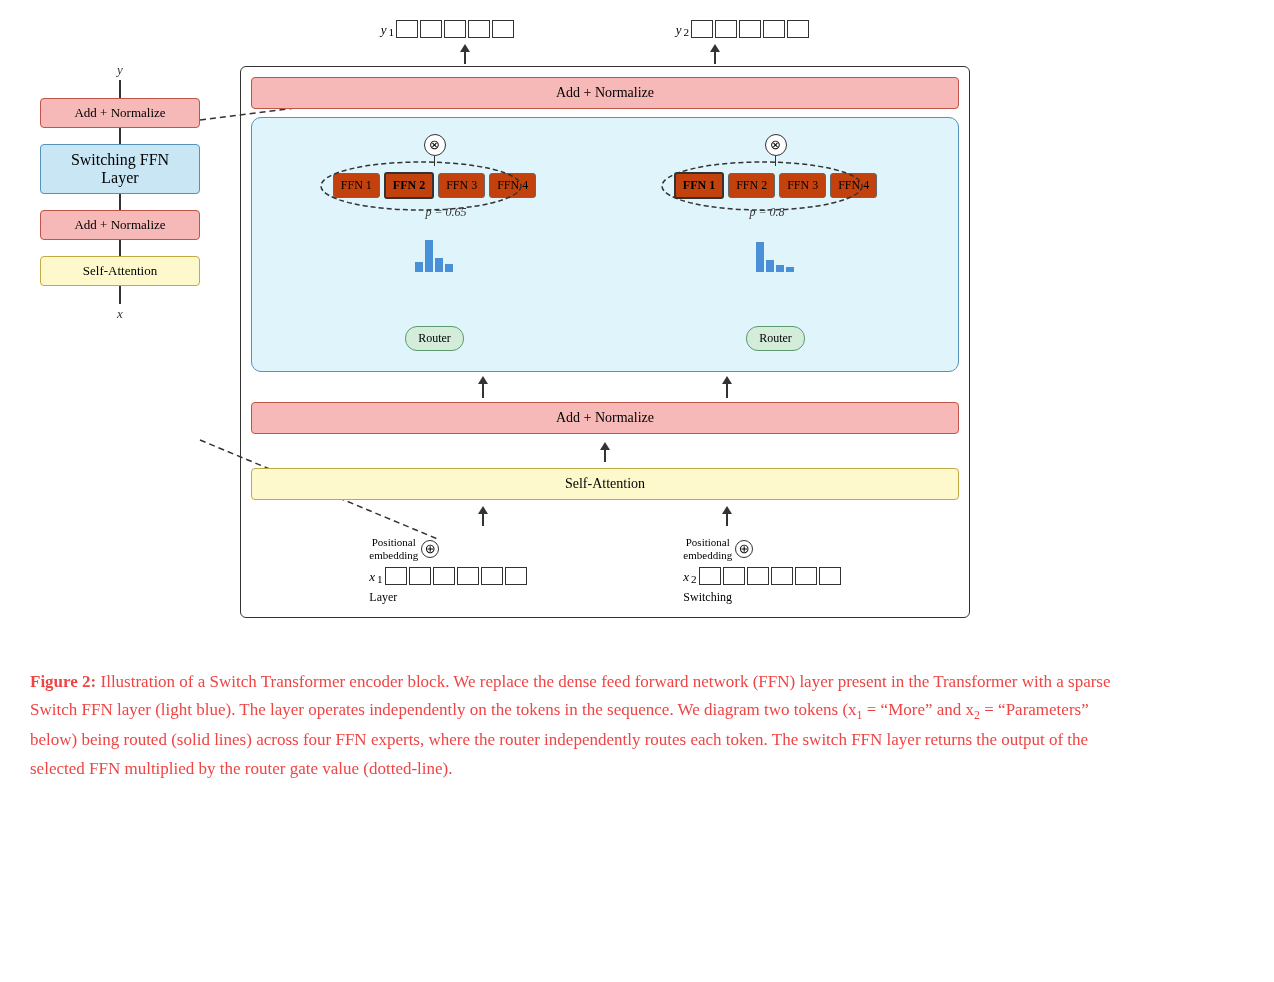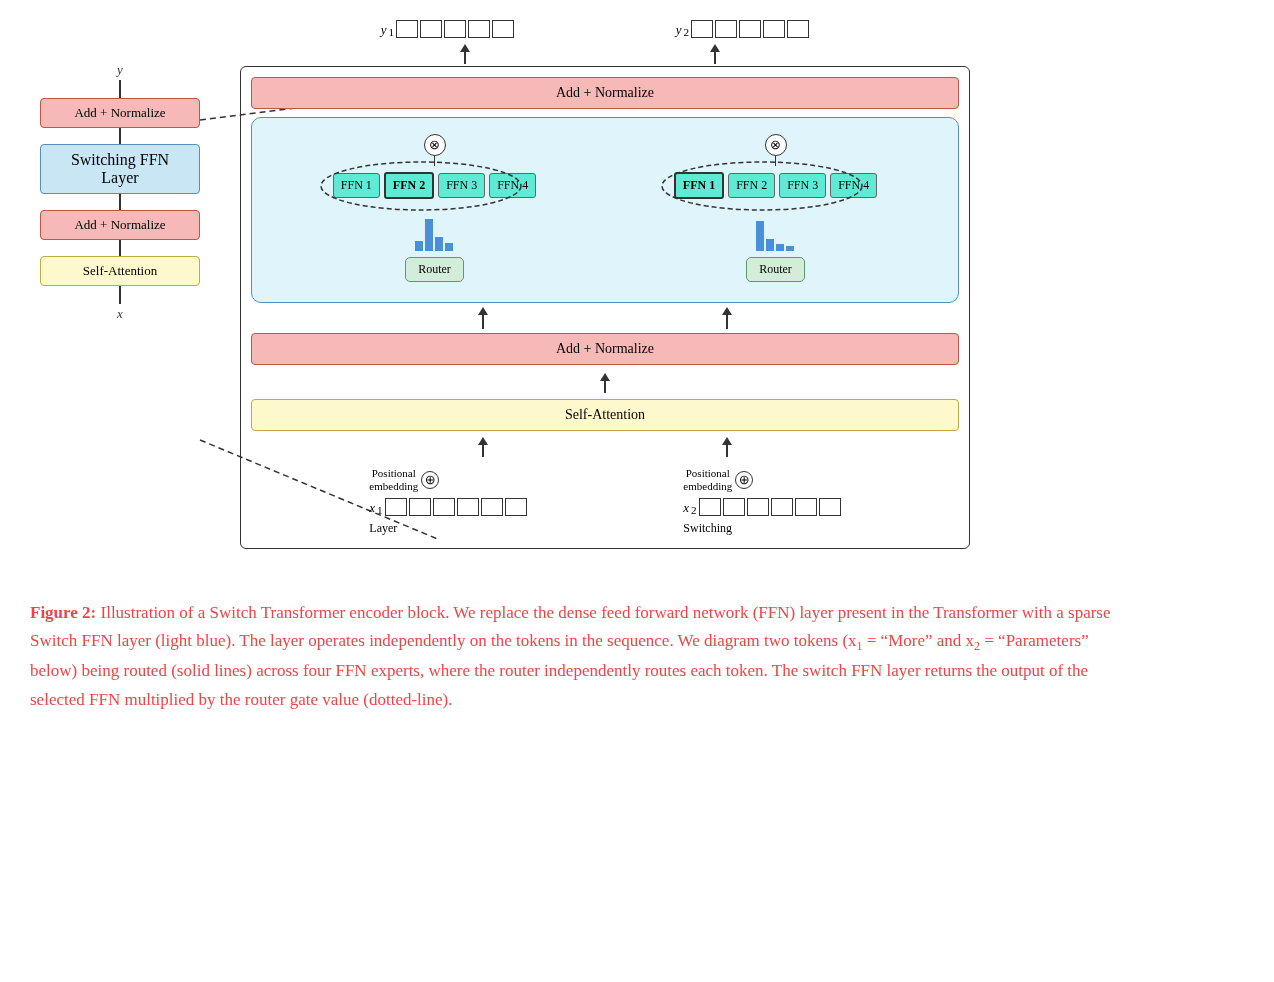--- a/index.html
+++ b/index.html
@@ -125,21 +125,21 @@
       display: flex;
       flex-direction: row;
       gap: 4px;
       align-items: center;
     }
     .ffn-box {
       border: 1.5px solid #666;
       border-radius: 3px;
       padding: 4px 7px;
       font-size: 12px;
-      background: #5eead4;
+      background: #c2410c;
       text-align: center;
       min-width: 42px;
     }
     .ffn-box.bold-box {
       border: 2px solid #333;
       font-weight: bold;
     }
     
     .router-container {
       display: flex;
@@ -149,24 +149,25 @@
     }
     .router-group {
       display: flex;
       flex-direction: column;
       align-items: center;
       gap: 4px;
     }
     .router-box {
       background: #d4edda;
       border: 1.5px solid #5a9a6e;
-      border-radius: 5px;
+      border-radius: 12px;
       padding: 4px 12px;
       font-size: 12px;
       text-align: center;
+      margin-top: 48px;
     }
     
     .mini-chart {
       display: flex;
       flex-direction: row;
       align-items: flex-end;
       gap: 2px;
       height: 36px;
       margin-bottom: 2px;
     }
@@ -343,20 +344,24 @@
                 </svg>
                 <div class="ffn-group">
                   <div class="ffn-box bold-box">FFN 1</div>
                   <div class="ffn-box">FFN 2</div>
                   <div class="ffn-box">FFN 3</div>
                   <div class="ffn-box">FFN 4</div>
                 </div>
               </div>
             </div>
 
+            <div style="display:flex;flex-direction:row;justify-content:space-around;margin:6px 0 4px 0;padding:0 20px;">
+              <div class="p-label">p = 0.65</div>
+              <div class="p-label">p = 0.8</div>
+            </div>
 
             <div class="router-container">
 
               <div class="router-group">
                 <div class="mini-chart">
                   <div class="mini-bar" style="height:10px;"></div>
                   <div class="mini-bar" style="height:32px;"></div>
                   <div class="mini-bar" style="height:14px;"></div>
                   <div class="mini-bar" style="height:8px;"></div>
                 </div>

